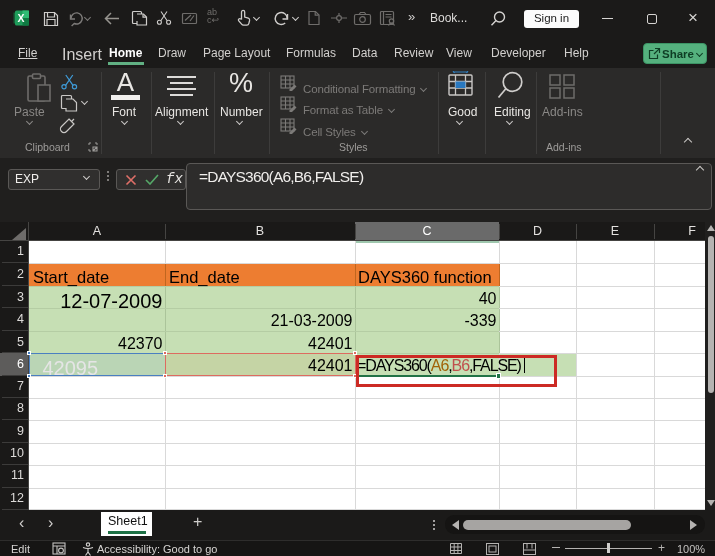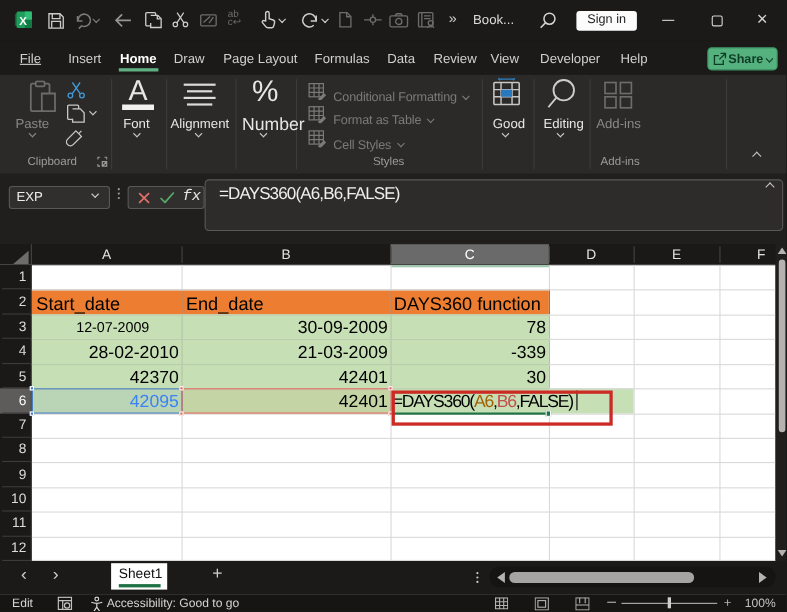--- a/index.html
+++ b/index.html
@@ -109,21 +109,21 @@
 <div class="ab" style="left:524px;top:10px;width:55px;height:17.5px;background:#fbfbfb;border-radius:3px;color:#1c1c1c;font-size:11.5px;text-align:center;line-height:17.5px;">Sign in</div>
 
 <div class="ab" style="left:602px;top:18px;width:11px;height:1.4px;background:#d6d4d2;"></div>
 <div class="ab" style="left:647px;top:13.5px;width:10px;height:10px;border:1.2px solid #d6d4d2;border-radius:2px;"></div>
 <div class="ab" style="left:688px;top:8px;color:#d6d4d2;font-size:17px;">×</div>
 
 
 <div class="ab" style="left:0;top:37px;width:715px;height:31px;background:#1b1a19;"></div>
 <div class="ab" id="menu" style="left:0;top:44px;width:715px;height:18px;color:#d2d0ce;font-size:12px;"></div>
 <div class="ab" style="left:18px;top:46px;font-size:12px;color:#d2d0ce;text-decoration:underline;">File</div>
-<div class="ab" style="left:62px;top:46px;font-size:12px;color:#d2d0ce;">Insert</div>
+<div class="ab" style="left:62px;top:46px;font-size:16px;color:#d2d0ce;">Insert</div>
 <div class="ab" style="left:109px;top:46px;font-size:12px;color:#ffffff;font-weight:bold;">Home</div>
 <div class="ab" style="left:108px;top:62px;width:36px;height:2.5px;background:#61b083;"></div>
 <div class="ab" style="left:158px;top:46px;font-size:12px;color:#d2d0ce;">Draw</div>
 <div class="ab" style="left:203px;top:46px;font-size:12px;color:#d2d0ce;">Page Layout</div>
 <div class="ab" style="left:286px;top:46px;font-size:12px;color:#d2d0ce;">Formulas</div>
 <div class="ab" style="left:352px;top:46px;font-size:12px;color:#d2d0ce;">Data</div>
 <div class="ab" style="left:394px;top:46px;font-size:12px;color:#d2d0ce;">Review</div>
 <div class="ab" style="left:446px;top:46px;font-size:12px;color:#d2d0ce;">View</div>
 <div class="ab" style="left:491px;top:46px;font-size:12px;color:#d2d0ce;">Developer</div>
 <div class="ab" style="left:564px;top:46px;font-size:12px;color:#d2d0ce;">Help</div>
@@ -184,21 +184,21 @@
 
 <div class="ab" style="left:167px;top:76px;width:29px;height:2.4px;background:#dddbd9;"></div>
 <div class="ab" style="left:170px;top:82px;width:23px;height:2.4px;background:#dddbd9;"></div>
 <div class="ab" style="left:167px;top:88px;width:29px;height:2.4px;background:#dddbd9;"></div>
 <div class="ab" style="left:170px;top:94px;width:23px;height:2.4px;background:#dddbd9;"></div>
 <div class="ab" style="left:155px;top:105px;font-size:12px;color:#e8e6e3;">Alignment</div>
 <div class="cvd" style="left:178px;top:119px;border-color:#c9c7c5;"></div>
 
 
 <div class="ab" style="left:226px;top:70px;width:30px;height:26px;color:#e8e6e3;font-size:27px;font-weight:300;text-align:center;line-height:26px;">%</div>
-<div class="ab" style="left:220px;top:105px;font-size:16px;color:#e8e6e3;">Number</div>
+<div class="ab" style="left:220px;top:105px;font-size:12px;color:#e8e6e3;">Number</div>
 <div class="cvd" style="left:237px;top:119px;border-color:#c9c7c5;"></div>
 
 
 <svg class="ico" style="left:280px;top:75px" width="17" height="16" viewBox="0 0 17 16" fill="none" stroke="#7c7a78" stroke-width="1.1">
  <rect x="1" y="1" width="13" height="12"></rect>
  <path d="M1 5 h13 M1 9 h13 M5.5 1 v12 M10 1 v12"></path>
  <path d="M9 15 l5.5 -5.5 l2 2 L11 17 z" fill="#7c7a78" stroke="none"></path>
 </svg>
 <div class="ab" style="left:303px;top:83px;font-size:11.5px;letter-spacing:-0.15px;color:#7c7a78;white-space:nowrap;">Conditional Formatting<span style="display:inline-block;width:5px;height:5px;border-right:1.3px solid #7c7a78;border-bottom:1.3px solid #7c7a78;transform:rotate(45deg);margin-left:6px;margin-bottom:2px;"></span></div>
 <svg class="ico" style="left:280px;top:96px" width="17" height="16" viewBox="0 0 17 16" fill="none" stroke="#7c7a78" stroke-width="1.1">
@@ -339,30 +339,27 @@
 <div class="ab" style="left:29px;top:487.62px;width:676px;height:1px;background:#d9d9d9;"></div>
 <div class="ab" style="left:29px;top:509.04px;width:676px;height:1px;background:#d9d9d9;"></div>
 <div class="ab" style="left:29px;top:285.84000000000003px;width:470px;height:1px;background:#b5cda4;"></div>
 <div class="ab" style="left:29px;top:308.26px;width:470px;height:1px;background:#b5cda4;"></div>
 <div class="ab" style="left:29px;top:330.68px;width:470px;height:1px;background:#b5cda4;"></div>
 <div class="ab" style="left:29px;top:353.1px;width:470px;height:1px;background:#b5cda4;"></div>
 <div class="ab" style="left:29px;top:263.42px;width:470px;height:1px;background:#d9d9d9;"></div>
 <div class="ab" style="left:33px;top:267.6px;font-size:16.5px;color:#000000;">Start_date</div>
 <div class="ab" style="left:169px;top:267.6px;font-size:16.5px;color:#000000;">End_date</div>
 <div class="ab" style="left:358px;top:267.6px;font-size:16.5px;color:#000000;">DAYS360 function</div>
-<div class="ab" style="left:42.5px;top:290px;width:120px;font-size:13px;color:#000000;text-align:center;">12-07-2009</div>
-<div class="ab" style="left:232.5px;top:290px;width:120px;font-size:16px;color:#000000;text-align:right;">30-09-2009</div>
-<div class="ab" style="left:376.5px;top:290px;width:120px;font-size:16px;color:#000000;text-align:right;">78</div>
-<div class="ab" style="left:42.5px;top:312.4px;width:120px;font-size:16px;color:#000000;text-align:right;">28-02-2010</div>
+<div class="ab" style="left:42.5px;top:290px;width:120px;font-size:20px;color:#000000;text-align:right;">12-07-2009</div>
+<div class="ab" style="left:376.5px;top:290px;width:120px;font-size:16px;color:#000000;text-align:right;">40</div>
 <div class="ab" style="left:232.5px;top:312.4px;width:120px;font-size:16px;color:#000000;text-align:right;">21-03-2009</div>
 <div class="ab" style="left:376.5px;top:312.4px;width:120px;font-size:16px;color:#000000;text-align:right;">-339</div>
 <div class="ab" style="left:42.5px;top:334.8px;width:120px;font-size:16px;color:#000000;text-align:right;">42370</div>
 <div class="ab" style="left:232.5px;top:334.8px;width:120px;font-size:16px;color:#000000;text-align:right;">42401</div>
-<div class="ab" style="left:376.5px;top:334.8px;width:120px;font-size:16px;color:#000000;text-align:right;">30</div>
-<div class="ab" style="left:42.5px;top:357.2px;width:120px;font-size:16px;color:#3b82f6;text-align:right;">42095</div>
+<div class="ab" style="left:42.5px;top:357.2px;width:120px;font-size:20px;color:#e5e5e5;text-align:left;">42095</div>
 <div class="ab" style="left:232.5px;top:357.2px;width:120px;font-size:16px;color:#000000;text-align:right;">42401</div>
 <div class="ab" style="left:29px;top:352.6px;width:136.5px;height:23.42px;border:1.5px solid #4a7fc1;"></div>
 <div class="ab" style="left:165px;top:352.6px;width:190.5px;height:23.42px;border:1.5px solid #dd6b60;"></div>
 <div class="ab" style="left:27px;top:351.1px;width:4px;height:4px;background:#4a7fc1;border:0.5px solid #fff;"></div>
 <div class="ab" style="left:27px;top:373.52px;width:4px;height:4px;background:#4a7fc1;border:0.5px solid #fff;"></div>
 <div class="ab" style="left:163px;top:351.1px;width:4px;height:4px;background:#dd6b60;border:0.5px solid #fff;"></div>
 <div class="ab" style="left:163px;top:373.52px;width:4px;height:4px;background:#dd6b60;border:0.5px solid #fff;"></div>
 <div class="ab" style="left:353px;top:351.1px;width:4px;height:4px;background:#dd6b60;border:0.5px solid #fff;"></div>
 <div class="ab" style="left:353px;top:373.52px;width:4px;height:4px;background:#dd6b60;border:0.5px solid #fff;"></div>
 <div class="ab" style="left:356px;top:375.02px;width:141px;height:2px;background:#217346;"></div>

